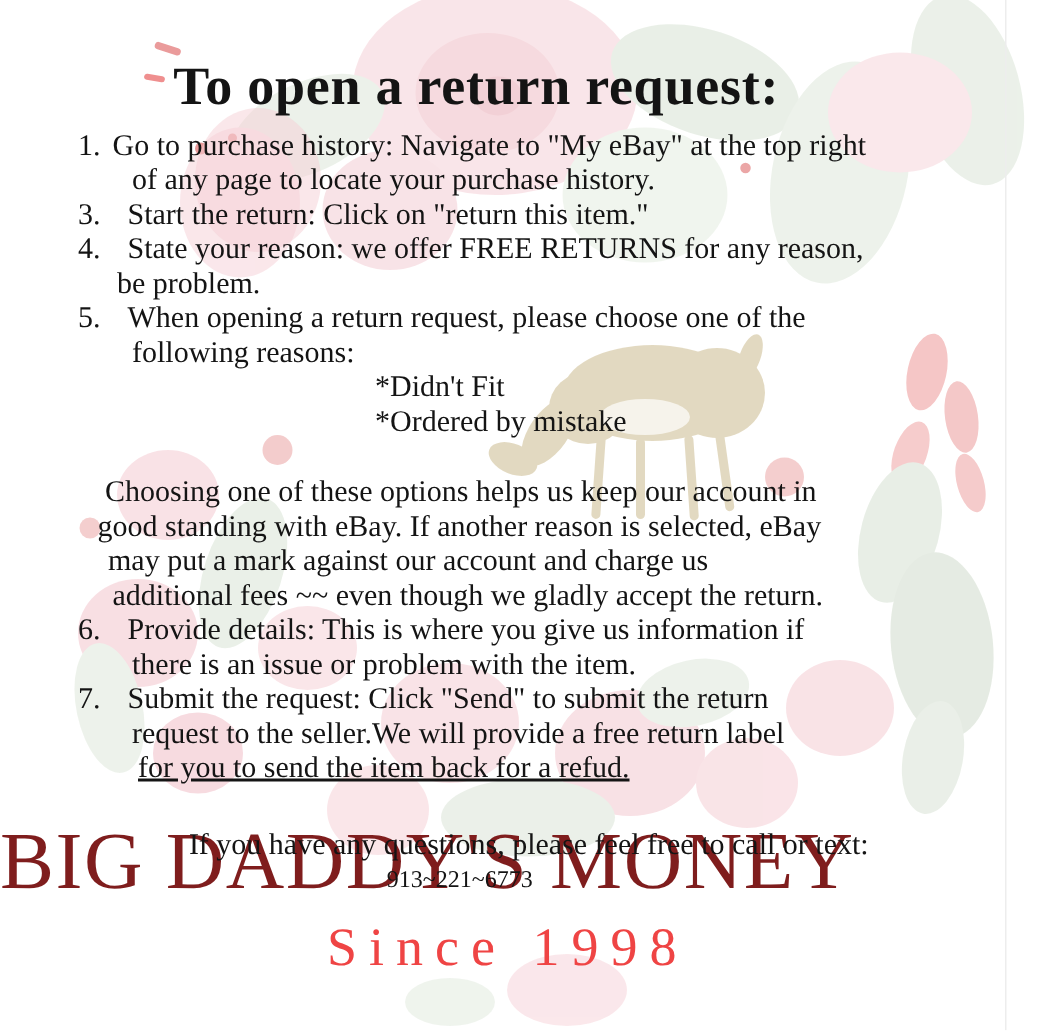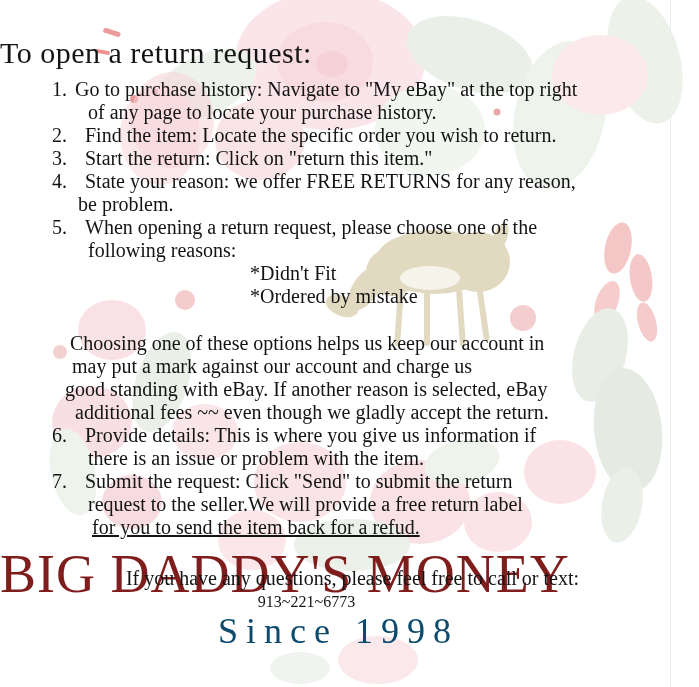--- a/index.html
+++ b/index.html
@@ -34,34 +34,35 @@
     white-space: nowrap;
     z-index: 1;
   }
   .watermark-since {
     position: absolute;
     left: 0; right: 0;
     top: 610px;
     text-align: center;
     font-size: 36px;
     letter-spacing: 8px;
-    color: #0c4a6e;
+    color: #ef4444;
     padding-right: 22px;
     white-space: nowrap;
     z-index: 1;
   }
   .content {
     position: absolute;
     inset: 0;
     z-index: 2;
   }
   .title {
     margin: 36px 64px 8px 0;
-    font-size: 30px;
-    font-weight: normal;
+    text-align: center;
+    font-size: 36px;
+    font-weight: bold;
     letter-spacing: 0.5px;
   }
   .steps { padding-left: 52px; padding-right: 20px; }
   .row { font-size: 20px; line-height: 23px; white-space: nowrap; }
   .mk { display: inline-block; }
   .m1 { width: 23px; }
   .m  { width: 33px; }
   .c88 { padding-left: 36px; }
   .c75 { padding-left: 23px; }
   .c78 { padding-left: 26px; }
@@ -164,36 +165,35 @@
   <div class="watermark-since">Since 1998</div>
 
   <div class="content">
     <h1 class="title">To open a return request:</h1>
 
     <div class="steps">
 
       <div class="row"><span class="mk m1">1.</span><span>Go to purchase history: Navigate to "My eBay" at the top right</span></div>
       <div class="row c88">of any page to locate your purchase history.</div>
 
-      <div class="row"><span class="mk m">2.</span><span>Find the item: Locate the specific order you wish to return.</span></div>
 
       <div class="row"><span class="mk m">3.</span><span>Start the return: Click on "return this item."</span></div>
 
       <div class="row"><span class="mk m">4.</span><span>State your reason: we offer FREE RETURNS for any reason,</span></div>
       <div class="row c78">be problem.</div>
 
       <div class="row"><span class="mk m">5.</span><span>When opening a return request, please choose one of the</span></div>
       <div class="row c88">following reasons:</div>
 
       <div class="row reason">*Didn't Fit</div>
       <div class="row reason">*Ordered by mistake</div>
 
       <div class="row note1">Choosing one of these options helps us keep our account in</div>
+      <div class="row note2">good standing with eBay. If another reason is selected, eBay</div>
       <div class="row note3">may put a mark against our account and charge us</div>
-      <div class="row note2">good standing with eBay. If another reason is selected, eBay</div>
       <div class="row note4">additional fees ~~ even though we gladly accept the return.</div>
 
       <div class="row"><span class="mk m">6.</span><span>Provide details: This is where you give us information if</span></div>
       <div class="row c88">there is an issue or problem with the item.</div>
 
       <div class="row"><span class="mk m">7.</span><span>Submit the request: Click "Send" to submit the return</span></div>
       <div class="row c88">request to the seller.We will provide a free return label</div>
       <div class="row c92">for you to send the item back for a refud.</div>
     </div>
 

